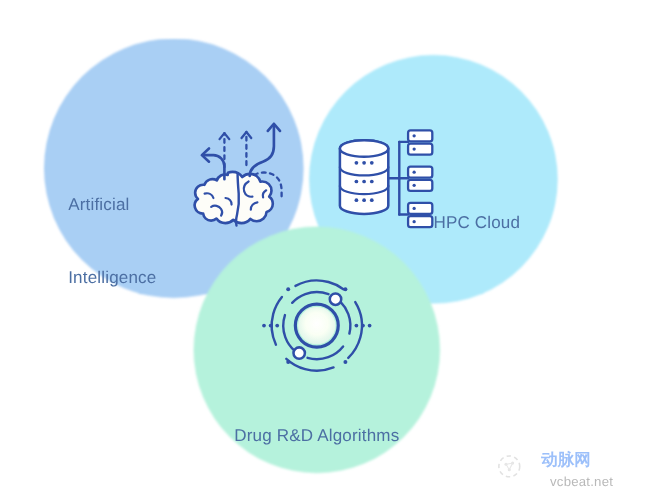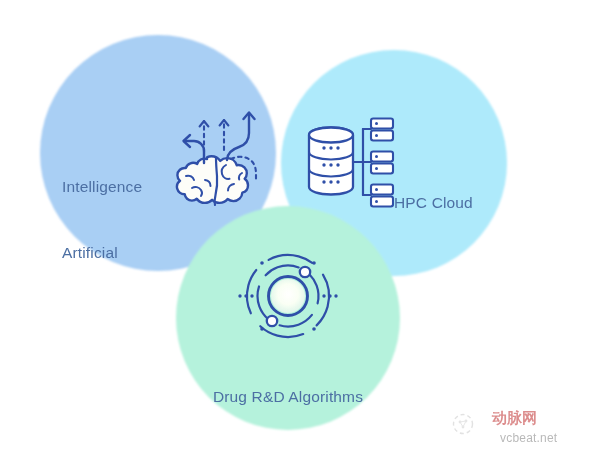--- a/index.html
+++ b/index.html
@@ -100,21 +100,21 @@
     font-size: 12px;
     color: #737373;
     white-space: pre;
     letter-spacing: 0.2px;
   }
   #wm-ghost {
     position: absolute;
     left: 40px;
     top: 0px;
     font-size: 15px;
-    color: #b91c1c;
+    color: #3b82f6;
     white-space: pre;
     font-weight: bold;
   }
 </style>
 </head>
 <body>
 
 <div id="stage">
 
   <svg id="venn" viewBox="0 0 600 455">
@@ -289,22 +289,22 @@
     <g opacity="0.42" filter="url(#wmBlur)">
       <circle cx="463" cy="424" r="9.5" fill="none" stroke="#b9b9b9" stroke-width="1.4" stroke-dasharray="4 3"></circle>
       <circle cx="460" cy="422" r="1.4" fill="#c2c2c2" stroke="none"></circle>
       <circle cx="466" cy="421" r="1.4" fill="#c2c2c2" stroke="none"></circle>
       <circle cx="463" cy="427" r="1.4" fill="#c2c2c2" stroke="none"></circle>
       <path d="M460 422 L466 421 L463 427 Z" fill="none" stroke="#c7c7c7" stroke-width="1"></path>
     </g>
   </svg>
 
   <div class="label" id="label-ai">
+    <div>Artificial</div>
     <div>Intelligence</div>
-    <div>Artificial</div>
   </div>
 
   <div class="label" id="label-hpc">
     <div>HPC Cloud</div>
   </div>
 
   <div class="label" id="label-quantum">
     <div>Drug R&amp;D Algorithms</div>
   </div>
 

